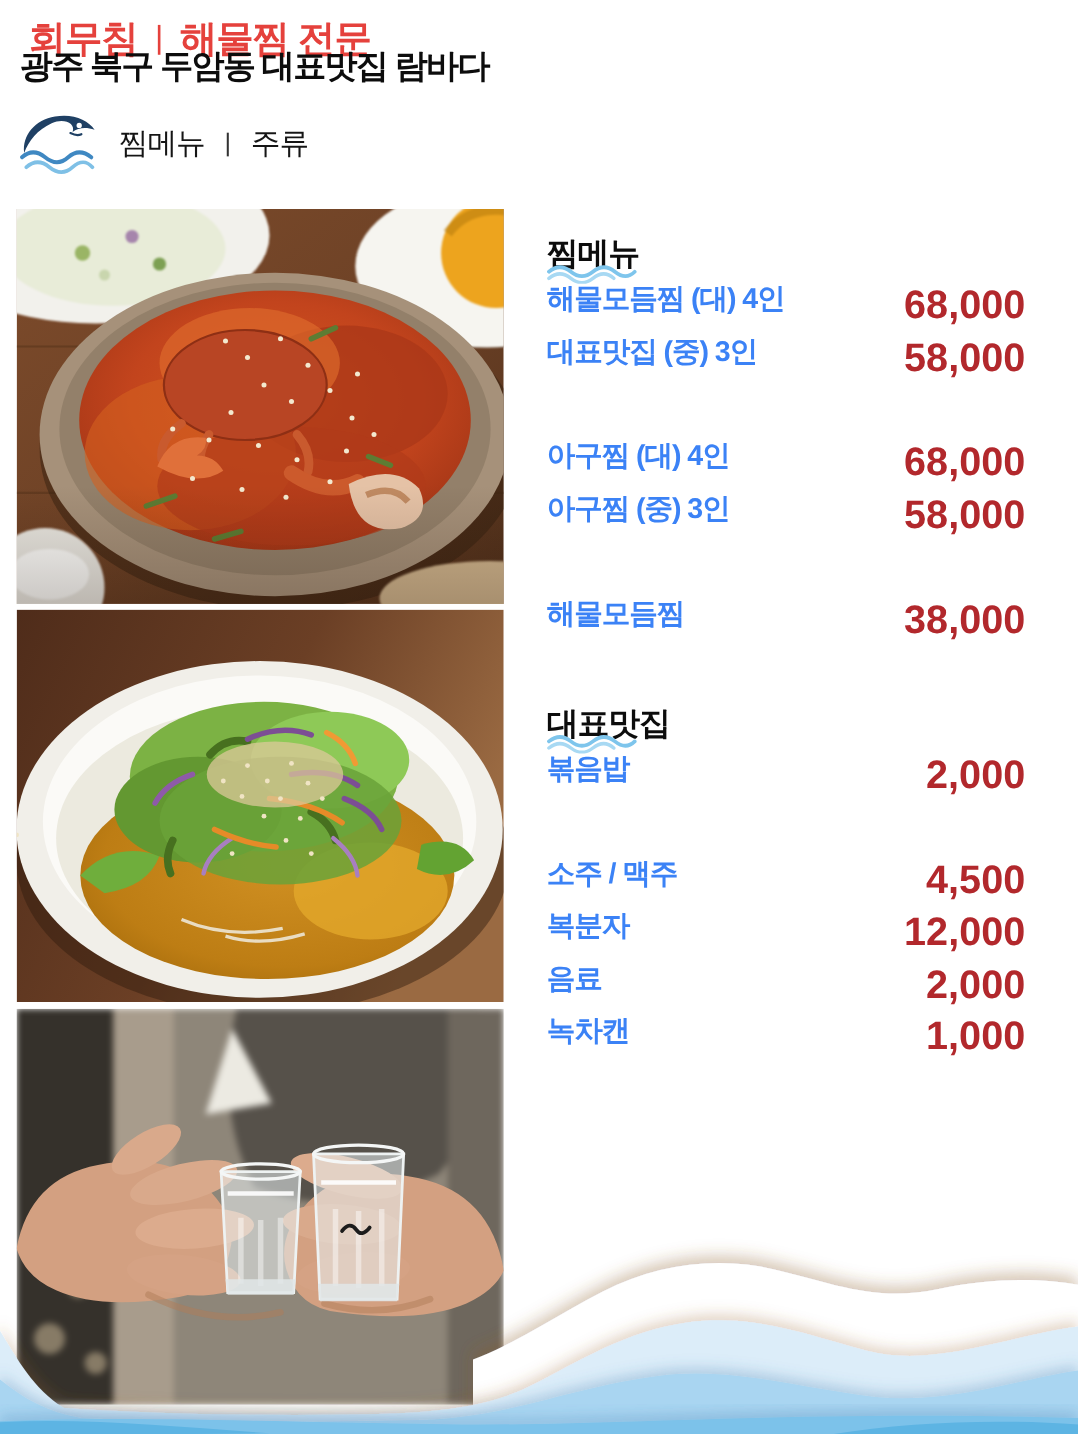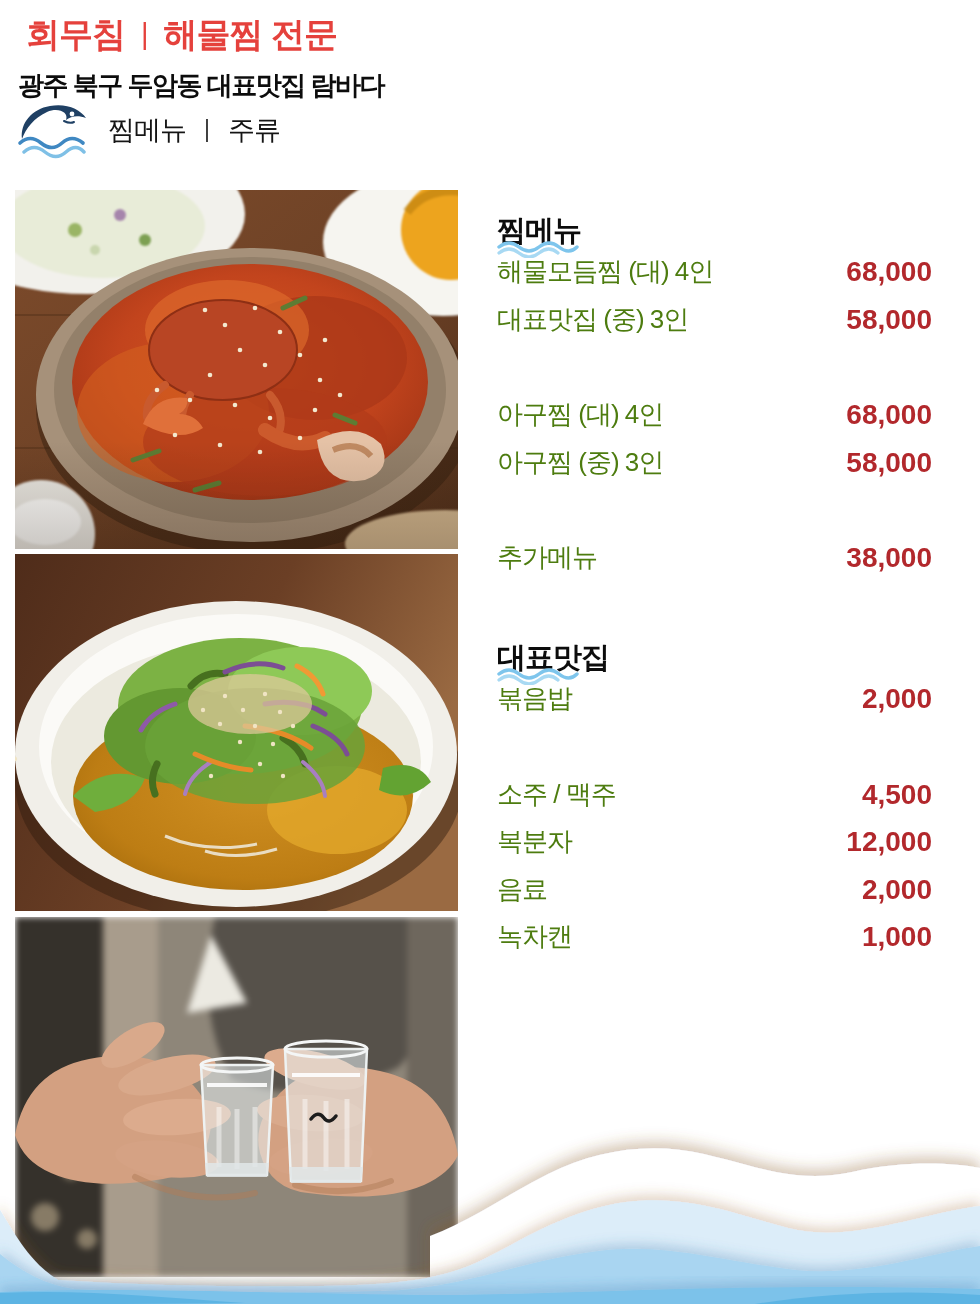--- a/index.html
+++ b/index.html
@@ -4,43 +4,43 @@
 <style>
   html,body{margin:0;padding:0;}
   body{
     width:980px;height:1304px;position:relative;background:#ffffff;
     font-family:"Liberation Sans", sans-serif;overflow:hidden;
   }
   
   .page-title{position:absolute;left:26px;top:12px;font-size:34px;font-weight:800;
     color:#e5413c;letter-spacing:-1px;white-space:nowrap;}
   .page-title .divider{font-weight:400;font-size:29px;padding:0 16px;position:relative;top:-2px;}
-  .page-subtitle{position:absolute;left:18px;top:68px;font-size:26px;font-weight:900;
+  .page-subtitle{position:absolute;left:18px;top:40px;font-size:30px;font-weight:900;
     color:#0c0c0c;letter-spacing:-1.5px;white-space:nowrap;}
   .logo-row{position:absolute;left:16px;top:100px;display:flex;align-items:center;height:60px;}
   .logo-svg{width:76px;height:58px;margin-right:16px;}
   .nav-label{font-size:27px;color:#151515;font-weight:500;letter-spacing:-1px;cursor:default;}
   .nav-divider{margin:0 18px;font-size:23px;color:#333;font-weight:300;position:relative;top:-1px;}
   
   .photo{position:absolute;left:15px;width:443px;overflow:hidden;z-index:2;}
   #photo1{top:190px;height:359px;}
   #photo2{top:554px;height:357px;}
   #photo3{top:917px;height:360px;}
   .photo svg{display:block;width:100%;height:100%;}
   .b3{filter:blur(3px);}
   .b1{filter:blur(1.2px);}
   
   .menu-panel{position:absolute;left:497px;top:211px;width:435px;z-index:1;}
   .menu-header{height:45px;position:relative;}
   .menu-header .t{font-size:29px;font-weight:800;color:#0c0c0c;letter-spacing:-1px;}
   .menu-header .hdr-wave{position:absolute;left:0;top:29px;}
   .menu-row{height:47.6px;display:flex;justify-content:space-between;align-items:flex-start;
     padding-top:1px;box-sizing:border-box;}
-  .i-name{font-size:26px;font-weight:400;color:#4d7c0f;letter-spacing:-1px;line-height:1.15;}
-  .i-price{font-size:28px;font-weight:600;color:#b2282c;line-height:1.1;text-align:right;}
+  .i-name{font-size:26px;font-weight:700;color:#3b82f6;letter-spacing:-1px;line-height:1.15;}
+  .i-price{font-size:36px;font-weight:600;color:#b2282c;line-height:1.1;text-align:right;}
   .menu-gap{height:48px;}
   
   .waves{position:absolute;left:0;bottom:0;width:980px;height:200px;z-index:4;pointer-events:none;}
 </style>
 </head>
 <body>
 
 <div class="page-title">
   <span>회무침</span><span class="divider">|</span><span>해물찜 전문</span>
 </div>
@@ -255,21 +255,21 @@
     <div class="menu-row">
       <span class="i-name">아구찜 (대) 4인</span>
       <span class="i-price">68,000</span>
     </div>
     <div class="menu-row">
       <span class="i-name">아구찜 (중) 3인</span>
       <span class="i-price">58,000</span>
     </div>
     <div class="menu-gap"></div>
     <div class="menu-row">
-      <span class="i-name">추가메뉴</span>
+      <span class="i-name">해물모듬찜</span>
       <span class="i-price">38,000</span>
     </div>
     <div class="menu-gap"></div>
     <div class="menu-header"><span class="t">대표맛집</span><svg class="hdr-wave" width="84" height="18" viewBox="0 0 84 18">
         <path d="M2,7 q10,-8 20,0 t20,0 t20,0 t18,0" fill="none" stroke="#7ec5ec" stroke-width="3.4" stroke-linecap="round"></path>
         <path d="M2,13 q10,-8 20,0 t20,0 t19,0" fill="none" stroke="#a8d9f3" stroke-width="3.2" stroke-linecap="round"></path>
       </svg></div>
     <div class="menu-row">
       <span class="i-name">볶음밥</span>
       <span class="i-price">2,000</span>

